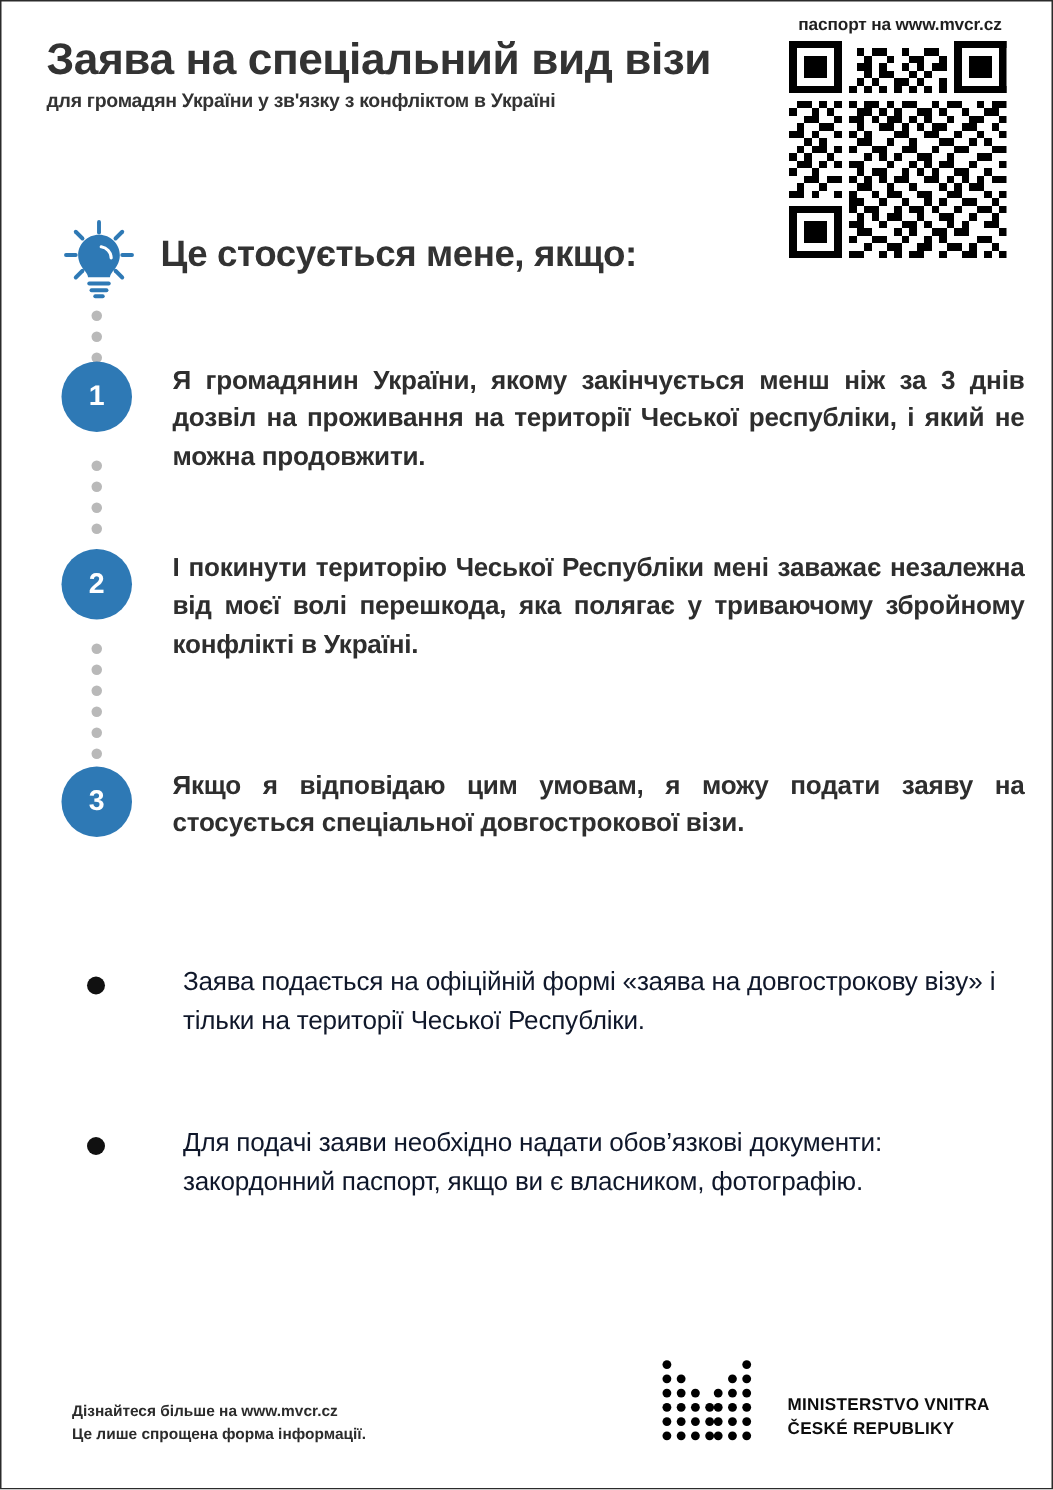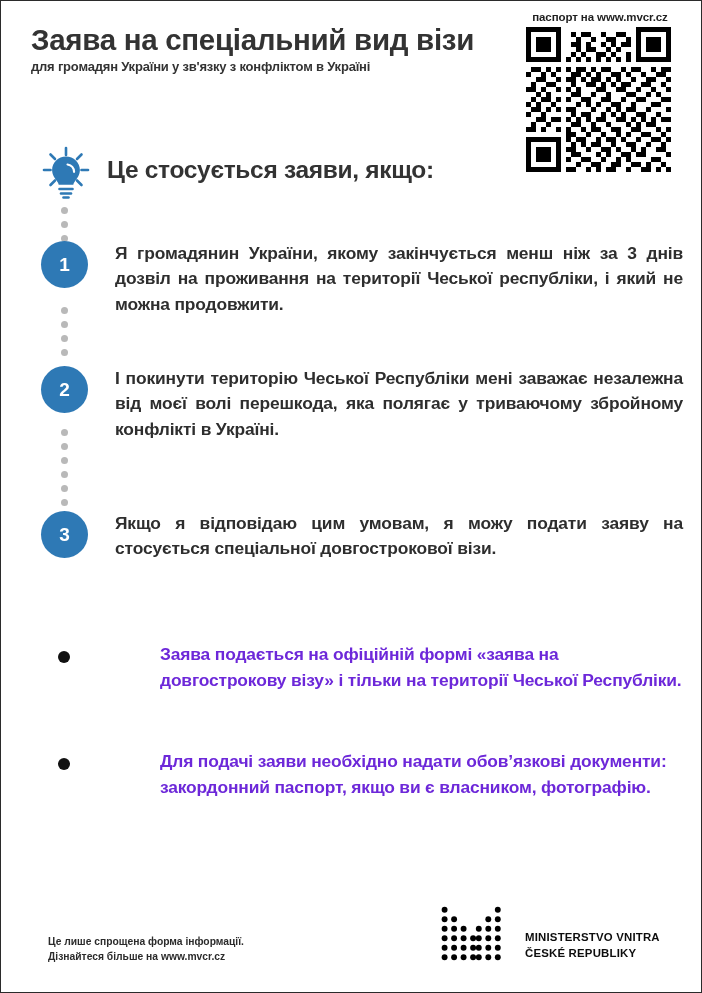--- a/index.html
+++ b/index.html
@@ -136,24 +136,24 @@
   .bullet-dot {
     position: absolute;
     left: 17px;
     top: 9px;
     width: 12px;
     height: 12px;
     border-radius: 50%;
     background: #111111;
   }
   .bullet-text {
-    margin-left: 119px;
+    margin-left: 81px;
     font-size: 17.4px;
-    font-weight: bold;
-    color: #6d28d9;
+    font-weight: normal;
+    color: #0f172a;
     line-height: 1.48;
     letter-spacing: -0.15px;
   }
 
   
   .footer-note {
     position: absolute;
     left: 47px;
     top: 934px;
     font-size: 10.3px;
@@ -444,21 +444,21 @@
     </g>
     <path d="M29 12.5 c-7.7 0-13.9 6.1-13.9 13.6 0 5.2 2.9 8.4 4.9 11.1 1 1.4 1.5 2.4 1.7 3.6 h14.6 c0.2-1.2 0.7-2.2 1.7-3.6 2-2.7 4.9-5.9 4.9-11.1 0-7.5-6.2-13.6-13.9-13.6 z" fill="#2e79b5"></path>
     <path d="M30.5 20.5 c3.8 0.6 6.4 3.6 6.6 7.4" fill="none" stroke="#ffffff" stroke-width="2.1" stroke-linecap="round"></path>
     <g stroke="#2e79b5" stroke-width="2.6" stroke-linecap="round">
       <line x1="22.5" y1="45" x2="35.5" y2="45"></line>
       <line x1="24" y1="49.5" x2="34" y2="49.5"></line>
       <line x1="26.5" y1="53.5" x2="31.5" y2="53.5"></line>
     </g>
   </svg>
 
-  <div class="section-heading">Це стосується заяви, якщо:</div>
+  <div class="section-heading">Це стосується мене, якщо:</div>
 
   <div class="connector" style="top:206px;">
     <span></span>
     <span></span>
     <span></span>
     <span></span>
   </div>
   <div class="connector" style="top:306px;">
     <span></span>
     <span></span>
@@ -494,22 +494,22 @@
     <div class="bullet-dot"></div>
     <div class="bullet-text">Заява подається на офіційній формі «заява на довгострокову візу» і тільки на території Чеської Республіки.</div>
   </div>
 
   <div class="bullet-item" style="top:748px;">
     <div class="bullet-dot"></div>
     <div class="bullet-text">Для подачі заяви необхідно надати обов’язкові документи: закордонний паспорт, якщо ви є власником, фотографію.</div>
   </div>
 
   <div class="footer-note">
+    <div>Дізнайтеся більше на www.mvcr.cz</div>
     <div>Це лише спрощена форма інформації.</div>
-    <div>Дізнайтеся більше на www.mvcr.cz</div>
   </div>
 
   <div class="ministry-logo">
     <svg class="logo-mark" viewBox="0 0 40 30">
       <g fill="#000000">
 
         <circle cx="4" cy="3" r="1.55"></circle>
           <circle cx="32" cy="3" r="1.55"></circle>
 
         <circle cx="4" cy="8" r="1.55"></circle>

